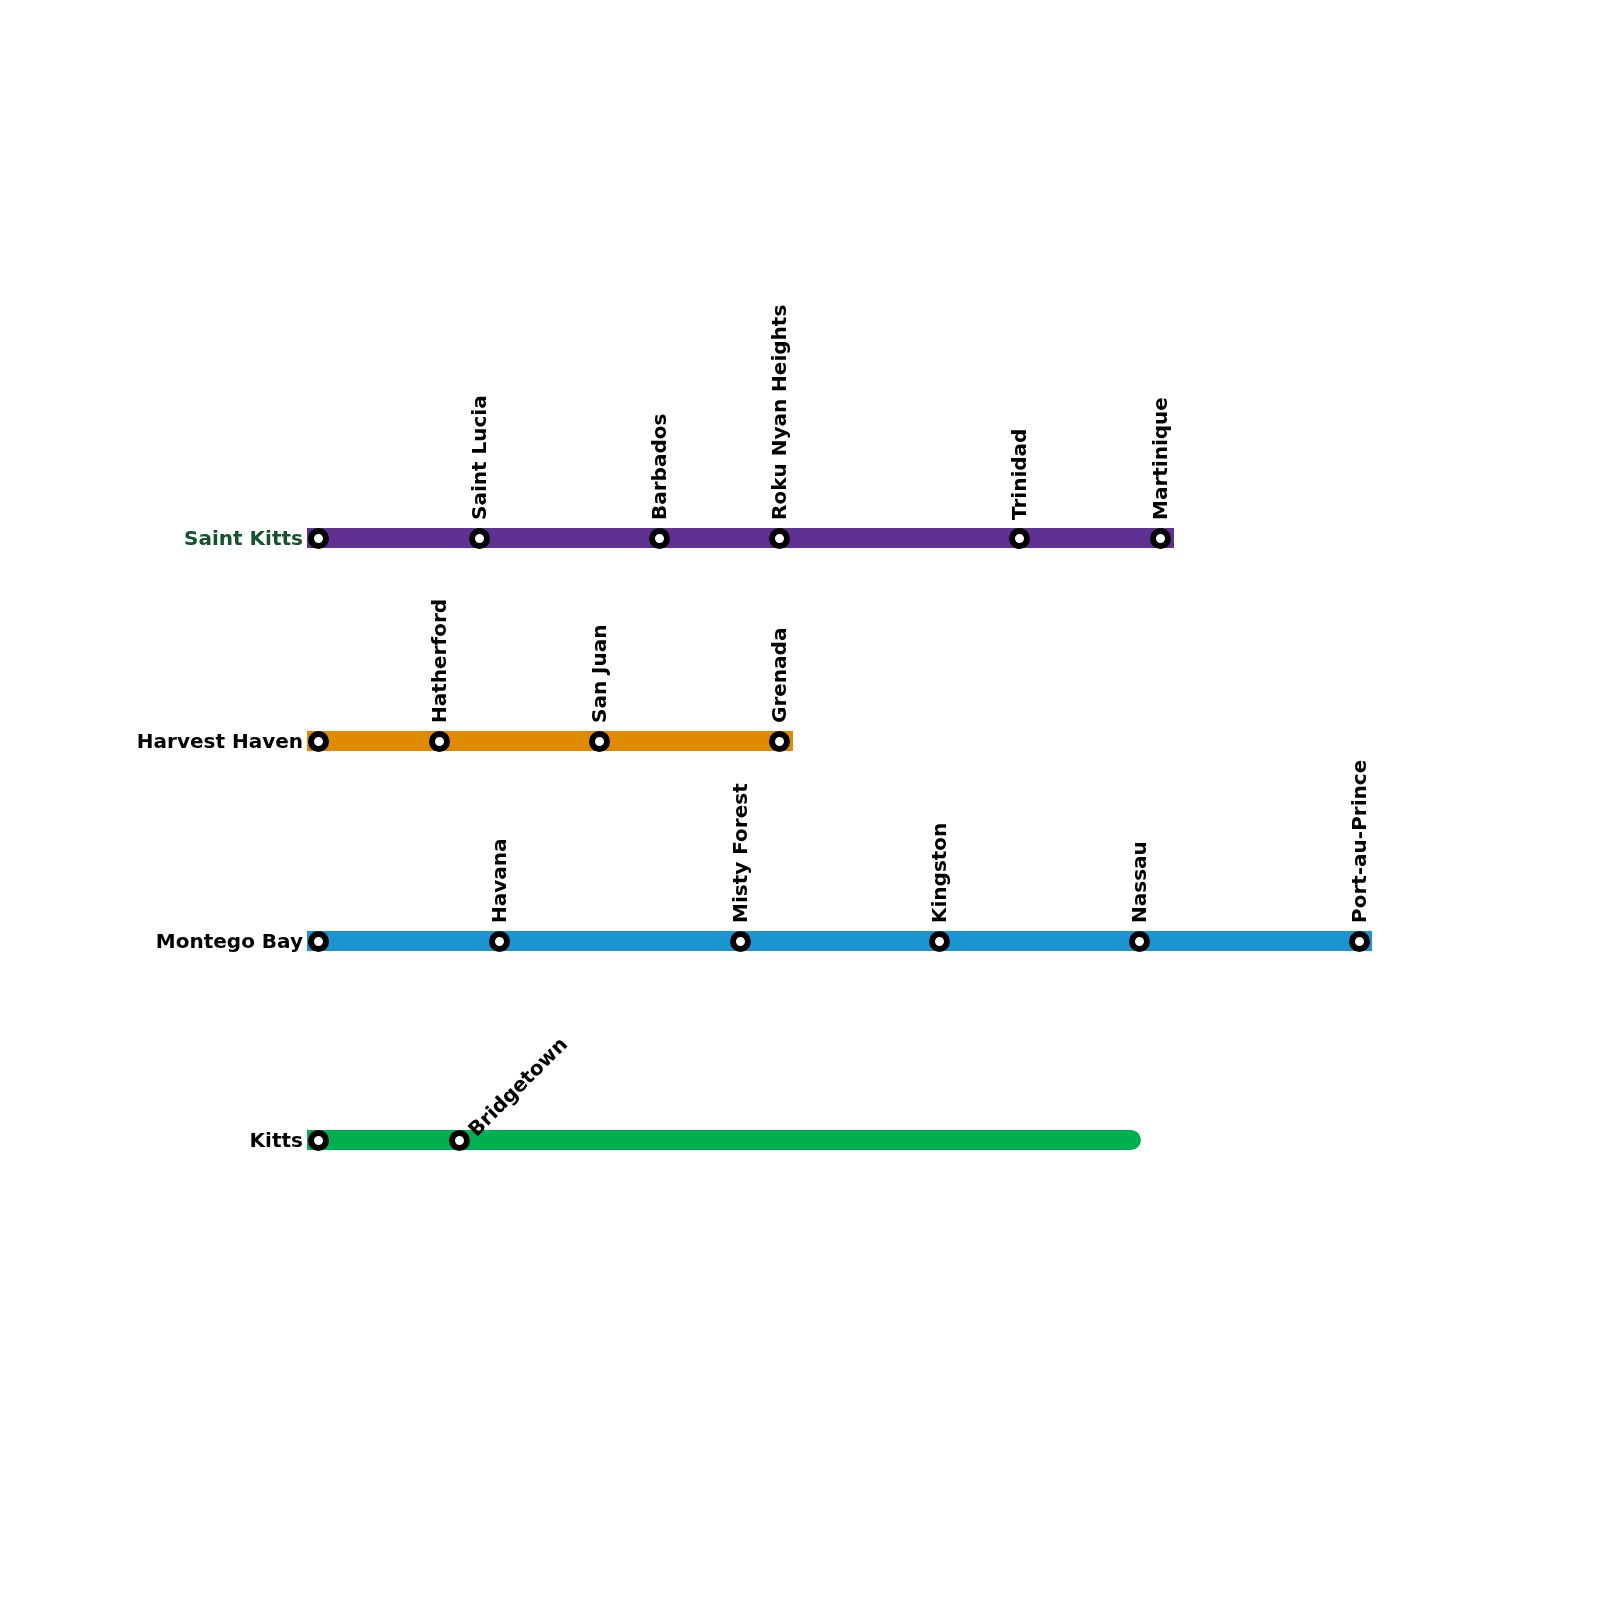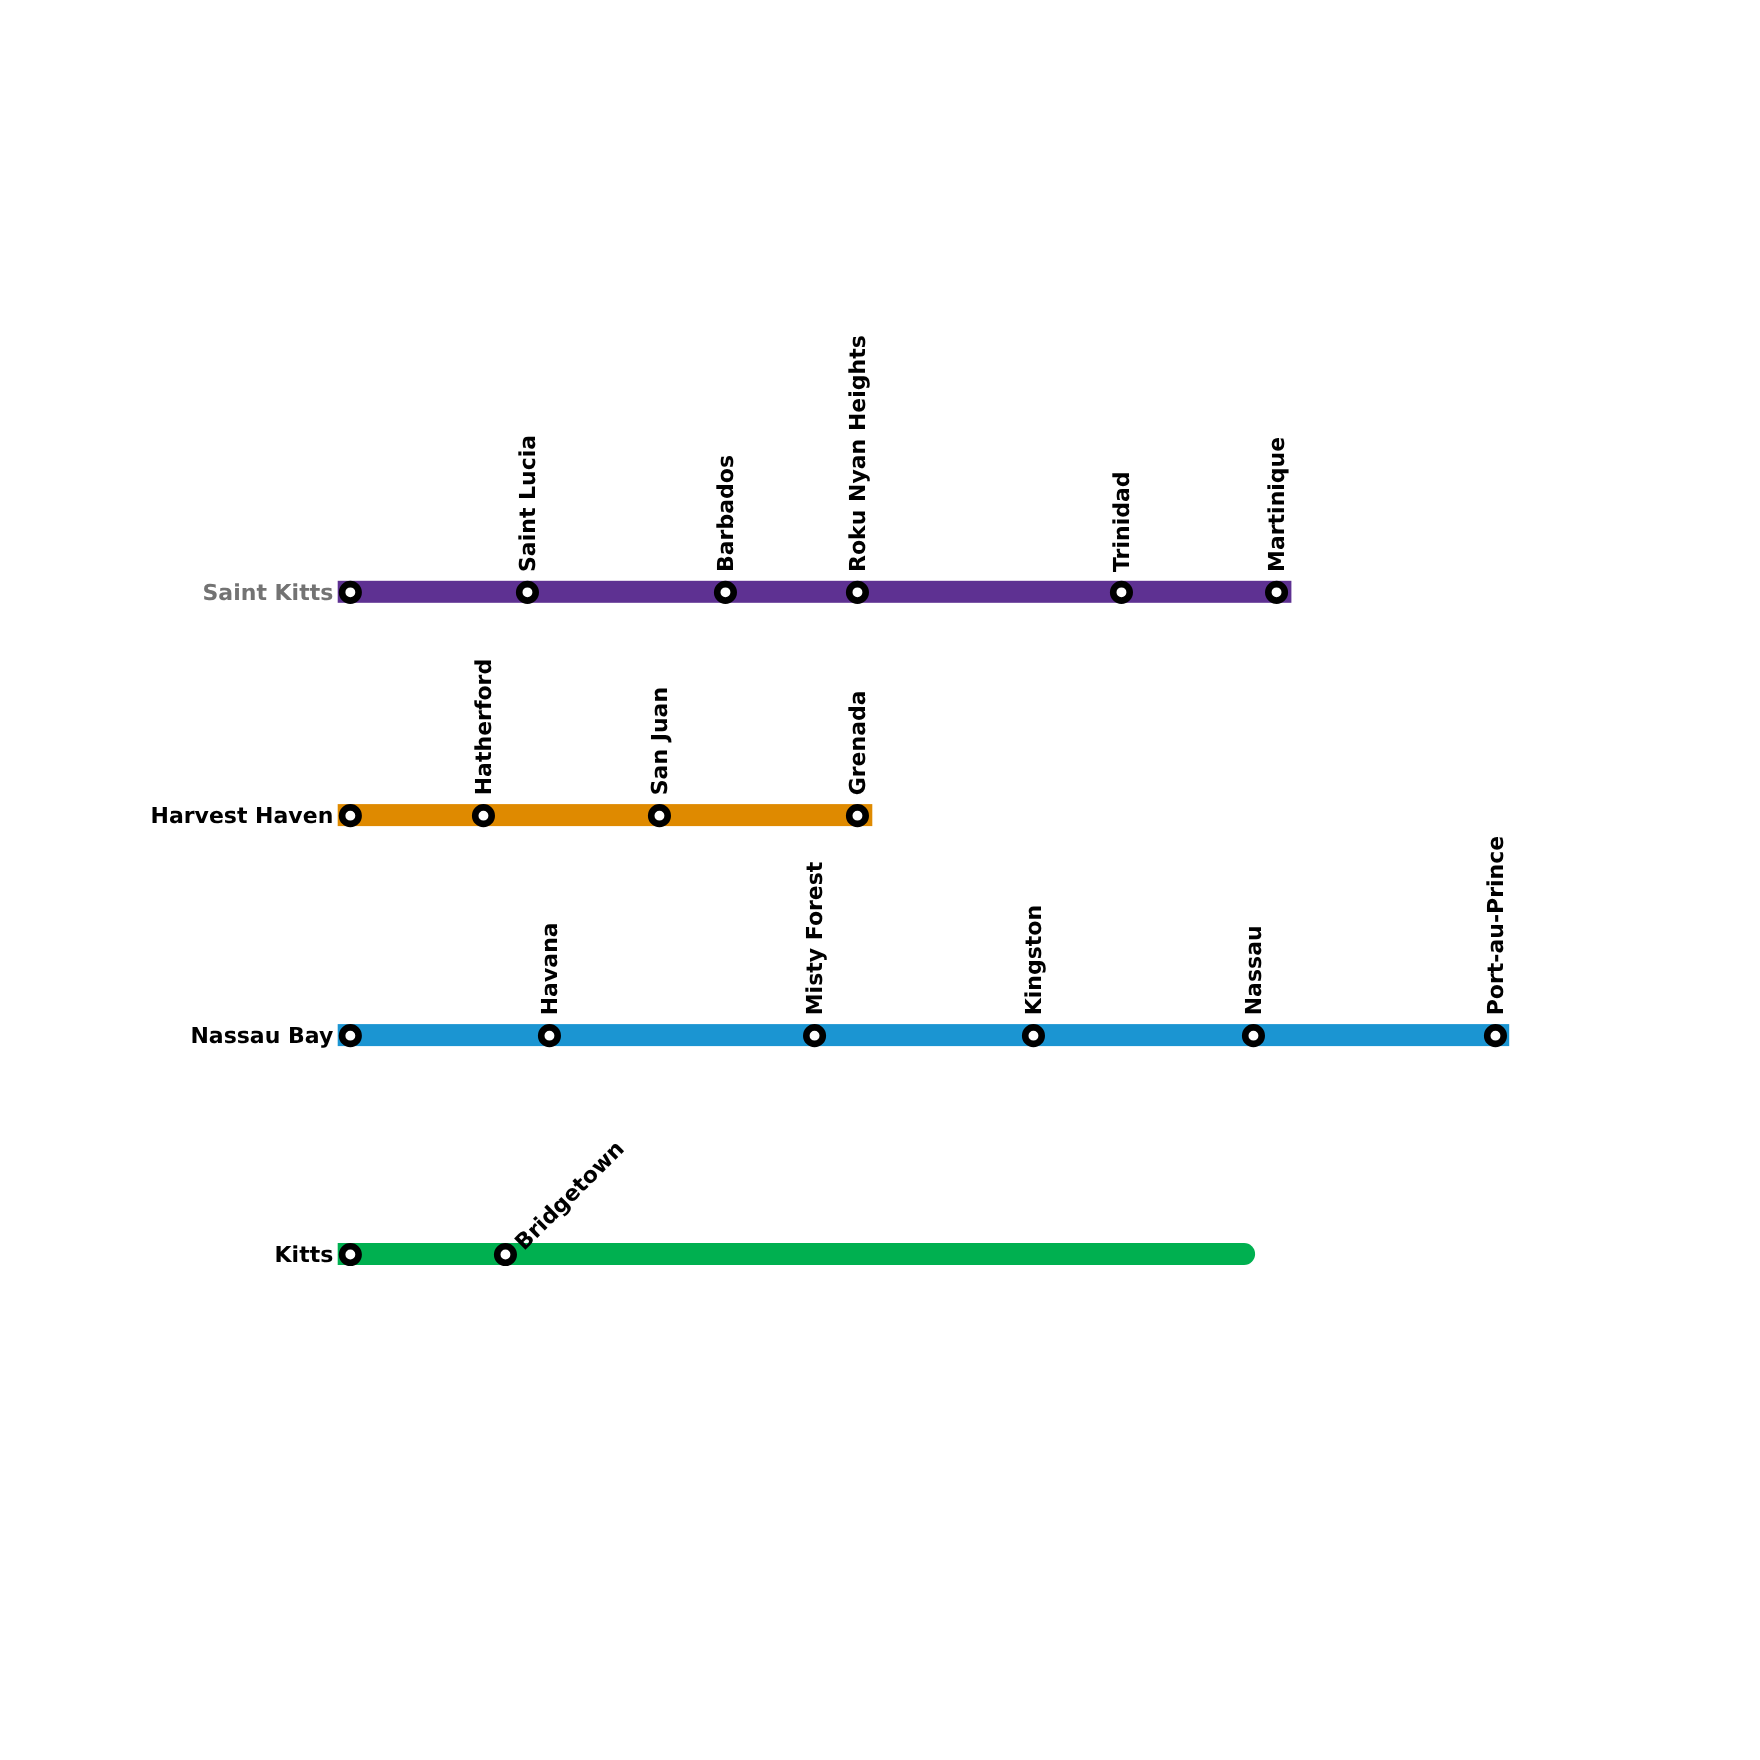--- a/index.html
+++ b/index.html
@@ -45,21 +45,21 @@
   .station-label.diagonal {
     transform-origin: 0 0;
     transform: rotate(-45deg);
   }
 </style>
 </head>
 <body>
 
 <div class="map-canvas" style="width: 1600px; height: 1600px; background: rgb(255, 255, 255);">
     <div class="line-track" style="left: 307px; top: 528px; width: 867px; background: rgb(94, 49, 146);"></div>
-    <div class="station-label terminal-left" style="color: #737373; left: 303px; top: 538px;">Saint Kitts</div>
+    <div class="station-label terminal-left" style="color: #14532d; left: 303px; top: 538px;">Saint Kitts</div>
     <div class="station-marker" style="left: 307.5px; top: 527.5px;"></div>
     <div class="station-label vertical" style="color: rgb(0, 0, 0); left: 467px; top: 520px;">Saint Lucia</div>
     <div class="station-marker" style="left: 468.5px; top: 527.5px;"></div>
     <div class="station-label vertical" style="color: rgb(0, 0, 0); left: 647px; top: 520px;">Barbados</div>
     <div class="station-marker" style="left: 648.5px; top: 527.5px;"></div>
     <div class="station-label vertical" style="color: rgb(0, 0, 0); left: 767px; top: 520px;">Roku Nyan Heights</div>
     <div class="station-marker" style="left: 768.5px; top: 527.5px;"></div>
     <div class="station-label vertical" style="color: rgb(0, 0, 0); left: 1007px; top: 520px;">Trinidad</div>
     <div class="station-marker" style="left: 1008.5px; top: 527.5px;"></div>
     <div class="station-label vertical" style="color: rgb(0, 0, 0); left: 1148px; top: 520px;">Martinique</div>
@@ -67,21 +67,21 @@
     <div class="line-track" style="left: 307px; top: 731px; width: 486px; background: rgb(223, 138, 0);"></div>
     <div class="station-label terminal-left" style="color: rgb(0, 0, 0); left: 303px; top: 741px;">Harvest Haven</div>
     <div class="station-marker" style="left: 307.5px; top: 730.5px;"></div>
     <div class="station-label vertical" style="color: rgb(0, 0, 0); left: 427px; top: 723px;">Hatherford</div>
     <div class="station-marker" style="left: 428.5px; top: 730.5px;"></div>
     <div class="station-label vertical" style="color: rgb(0, 0, 0); left: 587px; top: 723px;">San Juan</div>
     <div class="station-marker" style="left: 588.5px; top: 730.5px;"></div>
     <div class="station-label vertical" style="color: rgb(0, 0, 0); left: 767px; top: 723px;">Grenada</div>
     <div class="station-marker" style="left: 768.5px; top: 730.5px;"></div>
     <div class="line-track" style="left: 307px; top: 931px; width: 1065px; background: rgb(27, 149, 210);"></div>
-    <div class="station-label terminal-left" style="color: rgb(0, 0, 0); left: 303px; top: 941px;">Nassau Bay</div>
+    <div class="station-label terminal-left" style="color: rgb(0, 0, 0); left: 303px; top: 941px;">Montego Bay</div>
     <div class="station-marker" style="left: 307.5px; top: 930.5px;"></div>
     <div class="station-label vertical" style="color: rgb(0, 0, 0); left: 487px; top: 923px;">Havana</div>
     <div class="station-marker" style="left: 488.5px; top: 930.5px;"></div>
     <div class="station-label vertical" style="color: rgb(0, 0, 0); left: 728px; top: 923px;">Misty Forest</div>
     <div class="station-marker" style="left: 729.5px; top: 930.5px;"></div>
     <div class="station-label vertical" style="color: rgb(0, 0, 0); left: 927px; top: 923px;">Kingston</div>
     <div class="station-marker" style="left: 928.5px; top: 930.5px;"></div>
     <div class="station-label vertical" style="color: rgb(0, 0, 0); left: 1127px; top: 923px;">Nassau</div>
     <div class="station-marker" style="left: 1128.5px; top: 930.5px;"></div>
     <div class="station-label vertical" style="color: rgb(0, 0, 0); left: 1347px; top: 923px;">Port-au-Prince</div>

